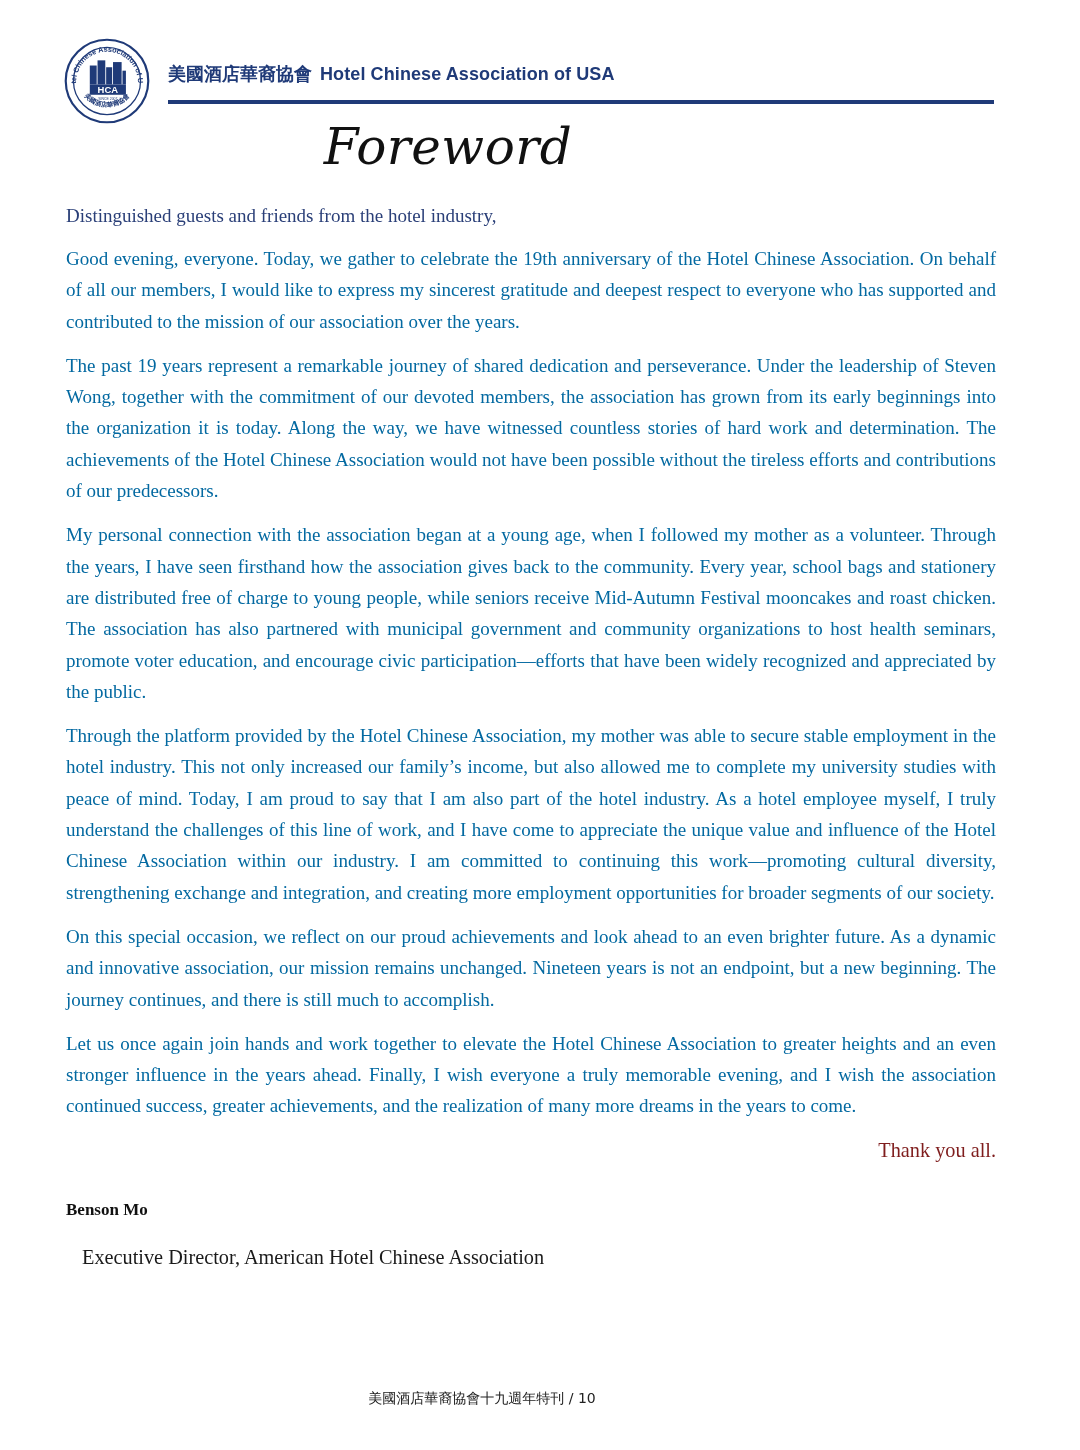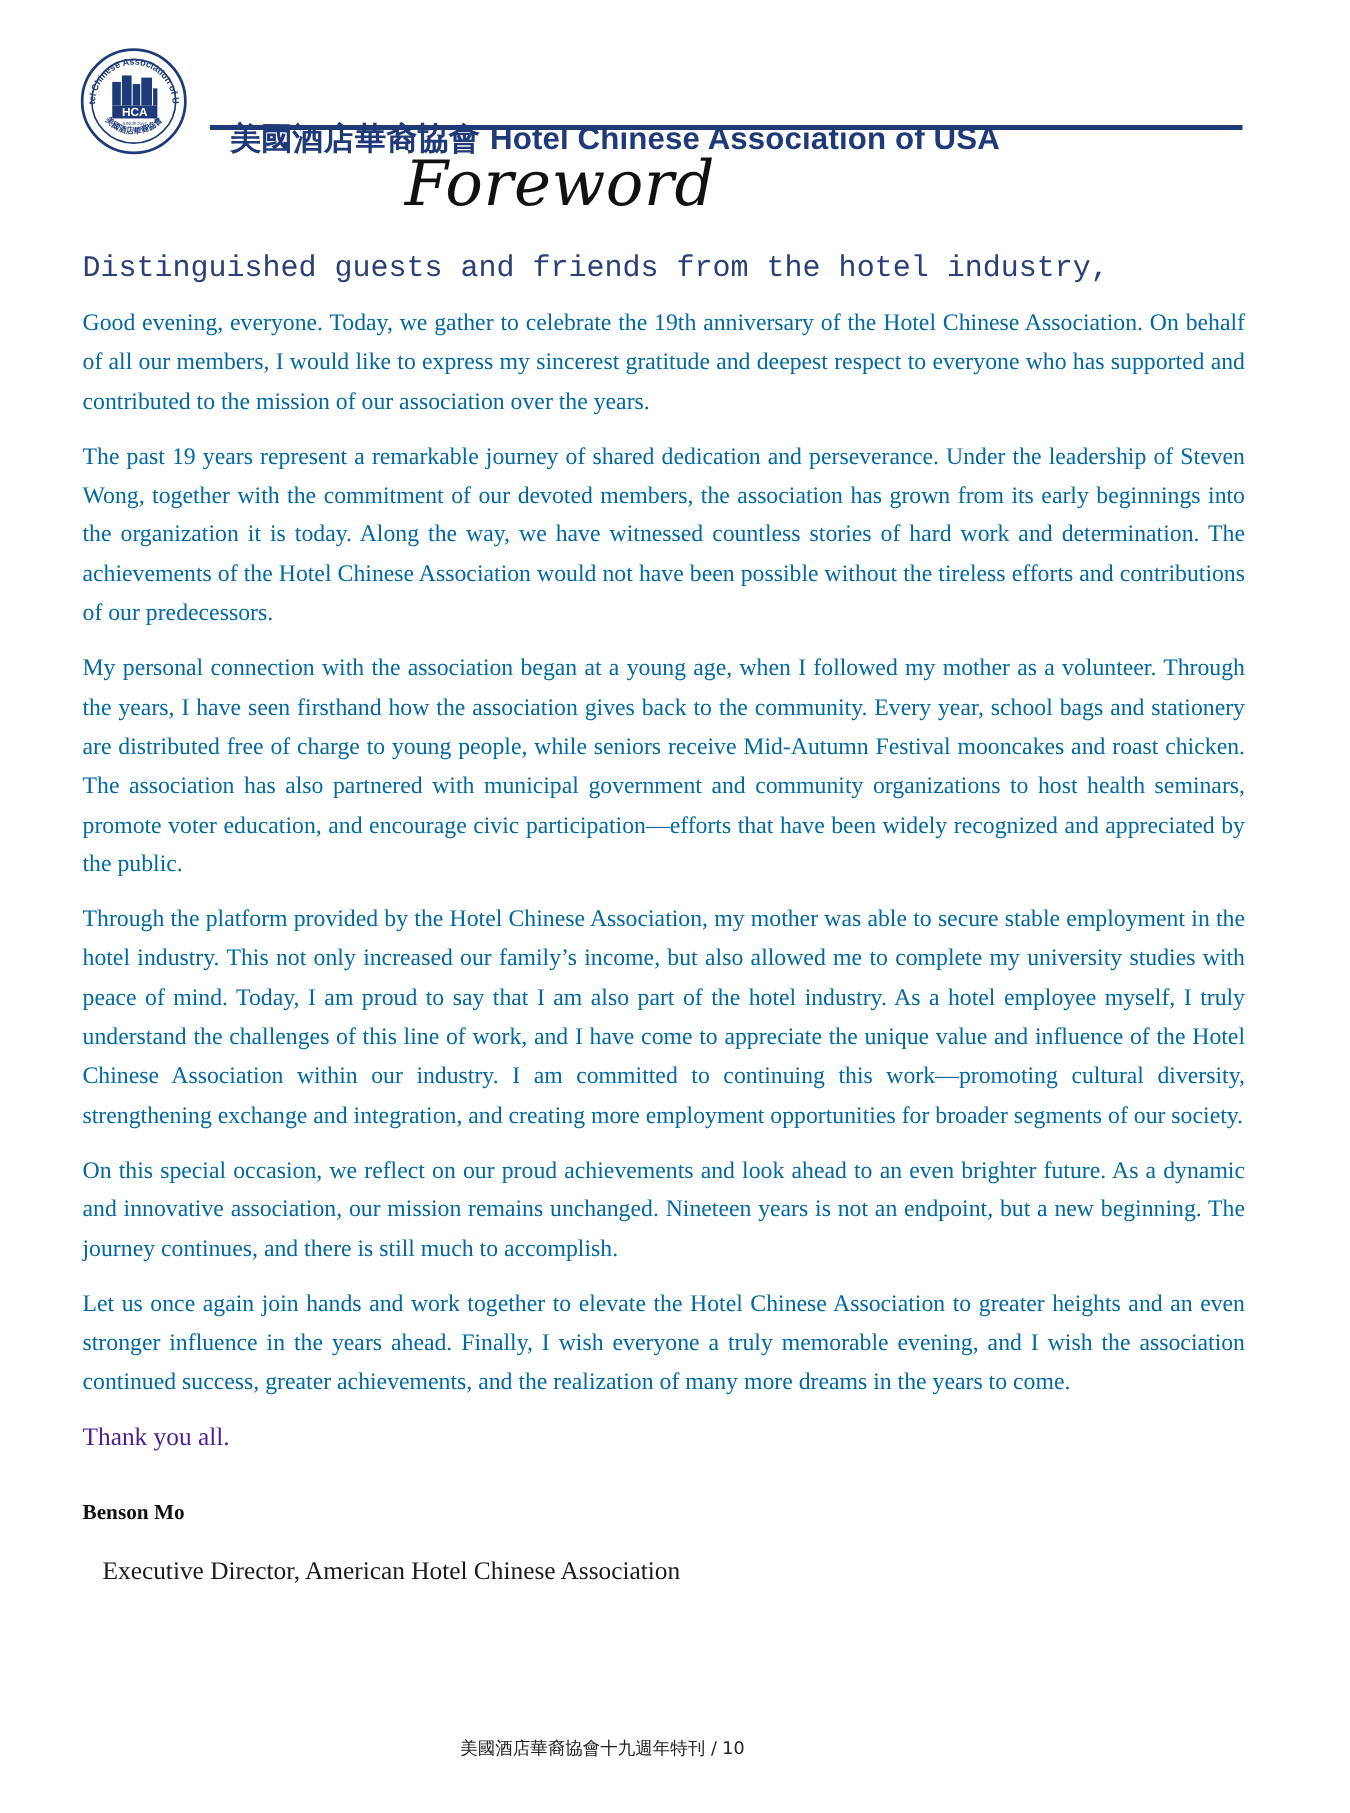--- a/index.html
+++ b/index.html
@@ -24,29 +24,28 @@
     }
     .logo {
       position: absolute;
       left: 0;
       top: 0;
       width: 86px;
       height: 86px;
     }
     .header-title {
       position: absolute;
-      left: 120px;
+      left: 104px;
       top: 24px;
       font-family: "Liberation Sans", "DejaVu Sans", sans-serif;
       font-weight: bold;
-      font-size: 25px;
+      font-size: 18px;
       color: #1f3a78;
       white-space: nowrap;
       letter-spacing: 0.1px;
-      margin-top: 32px;
     }
     .header-title .zh {
       letter-spacing: 0px;
       margin-right: 8px;
     }
     .header-rule {
       position: absolute;
       left: 104px;
       top: 62px;
       width: 826px;
@@ -65,38 +64,38 @@
       color: #111111;
       letter-spacing: 0.5px;
     }
     .content {
       position: absolute;
       left: 66px;
       top: 200px;
       width: 930px;
     }
     .salutation {
-      font-size: 24px;
+      font-size: 19px;
       color: #2a3f78;
       margin: 0 0 12px 0;
       line-height: 31px;
-      font-family: Liberation Mono, monospace;
     }
     .para {
       font-size: 19px;
       line-height: 31.3px;
       margin: 0 0 13px 0;
       text-align: justify;
       color: #0369a1;
     }
     .closing {
       font-size: 20.3px;
       line-height: 31px;
       margin: 0 0 28px 0;
-      color: #4c1d95;
+      color: #7f1d1d;
+      text-align: right;
     }
     .sig-name {
       font-size: 17px;
       font-weight: bold;
       line-height: 32px;
       margin: 0 0 2px 0;
       color: #111;
     }
     .sig-line {
       font-size: 20.3px;

